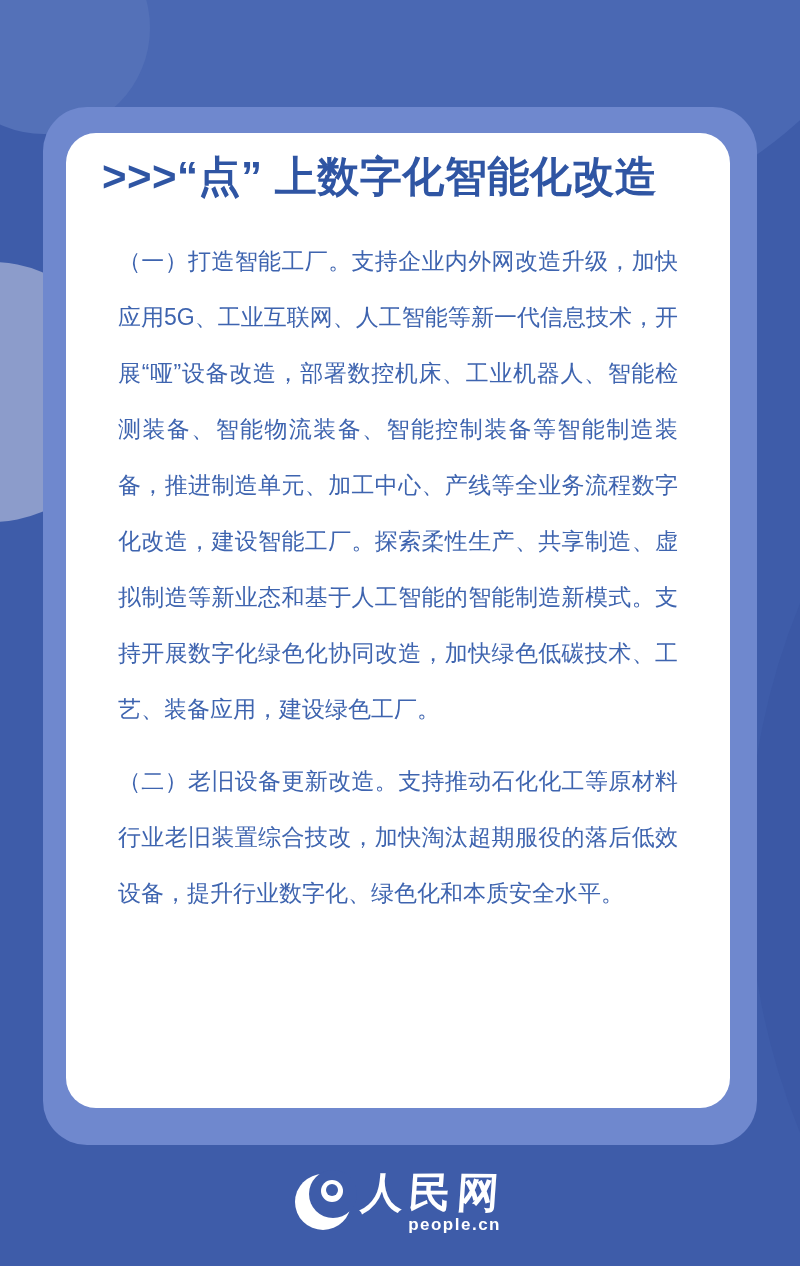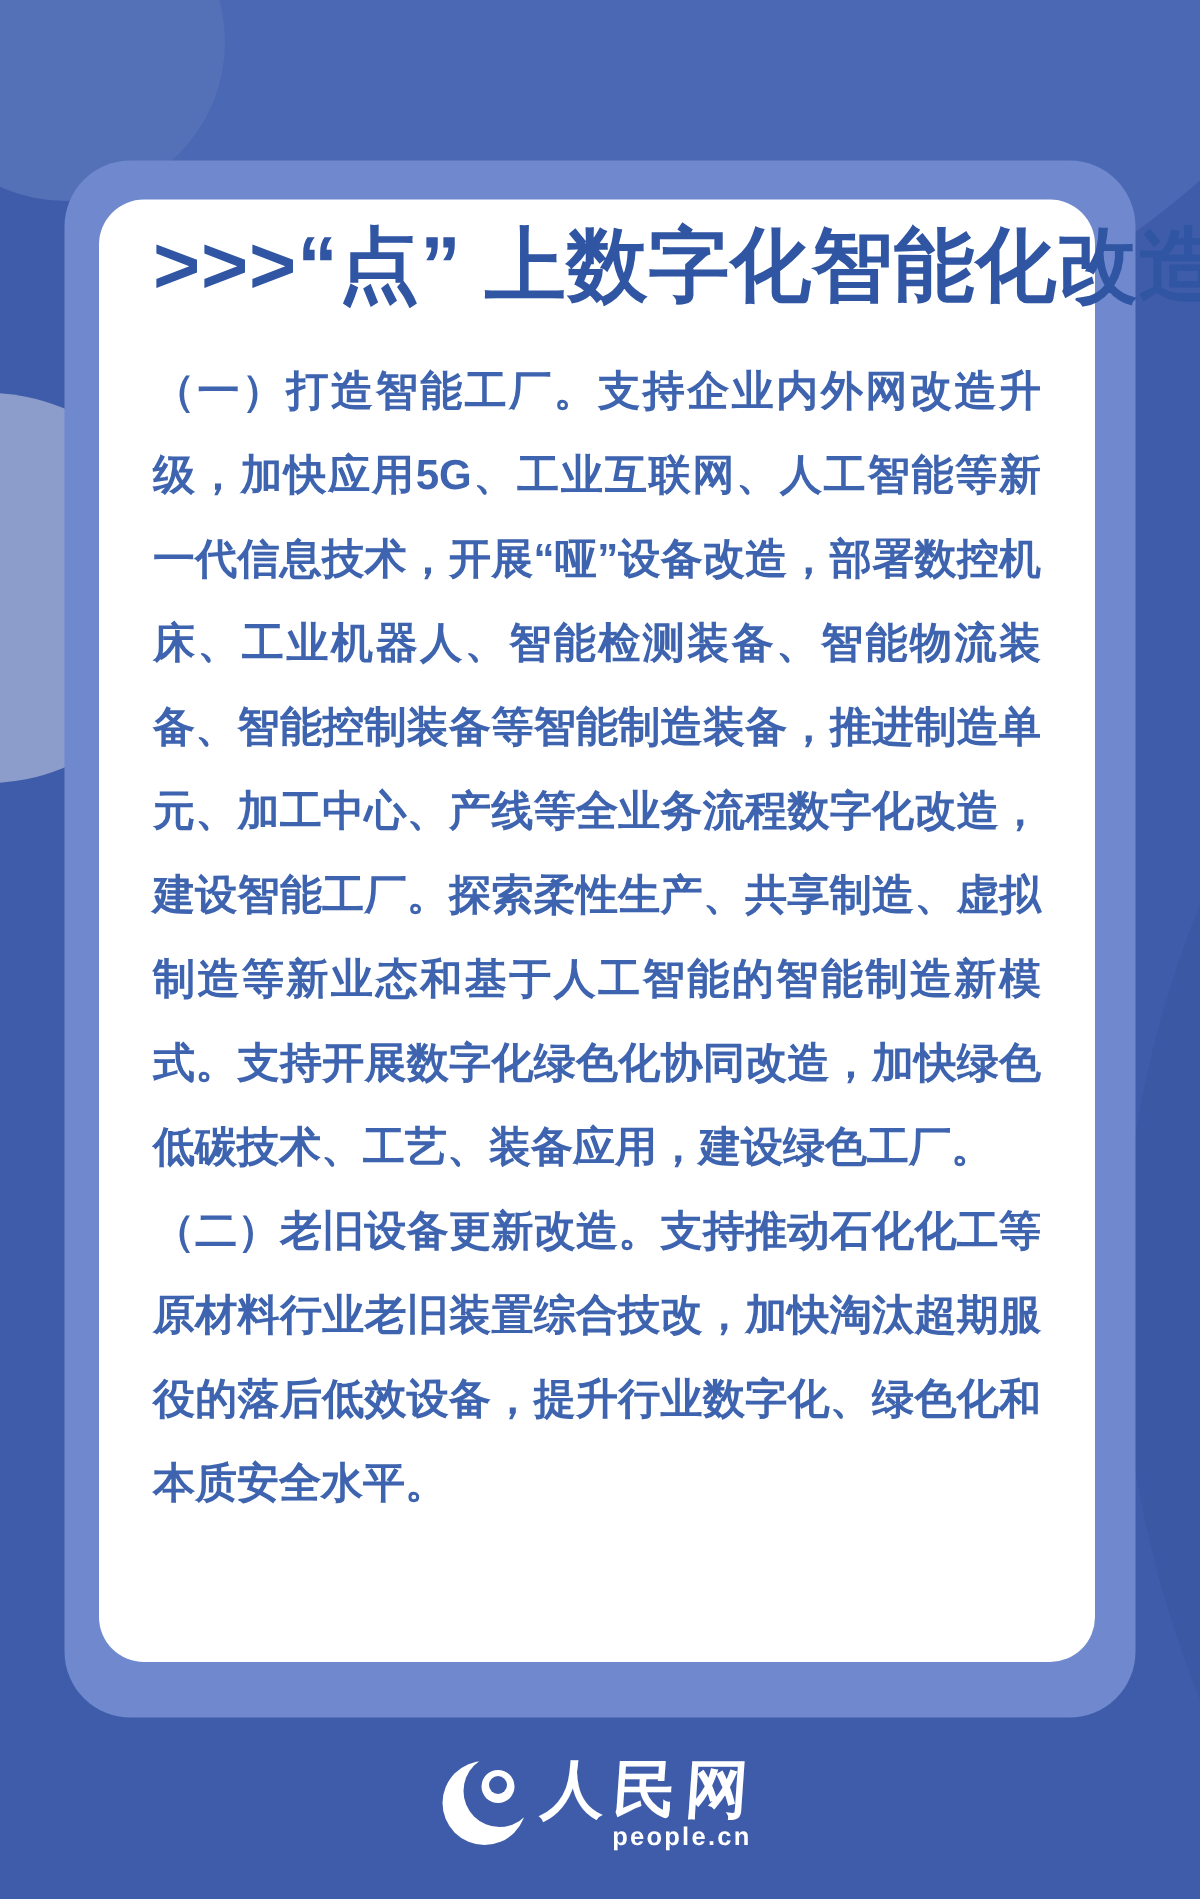--- a/index.html
+++ b/index.html
@@ -38,35 +38,35 @@
   .card{
     position:absolute;
     left:66px;top:133px;width:664px;height:975px;
     background:#FFFFFF;
     border-radius:30px;
     box-sizing:border-box;
     padding:16px 36px 0 36px;
   }
   .card-title{
     margin:0;
-    font-size:54px;
+    font-size:42px;
     line-height:56px;
     font-weight:800;
     letter-spacing:0.5px;
     color:#2F55A3;
     white-space:nowrap;
   }
   .card-body{
     margin-top:28px;
   }
   .card-body p{
-    margin:0;
-    font-size:28px;
+    margin:16px;
+    font-size:23px;
     line-height:56px;
-    font-weight:700;
+    font-weight:400;
     color:#3E64AF;
     text-align:justify;
     text-justify:inter-ideograph;
   }
   
   .footer{
     position:absolute;
     left:0;top:1170px;width:800px;
     display:flex;
     justify-content:center;

